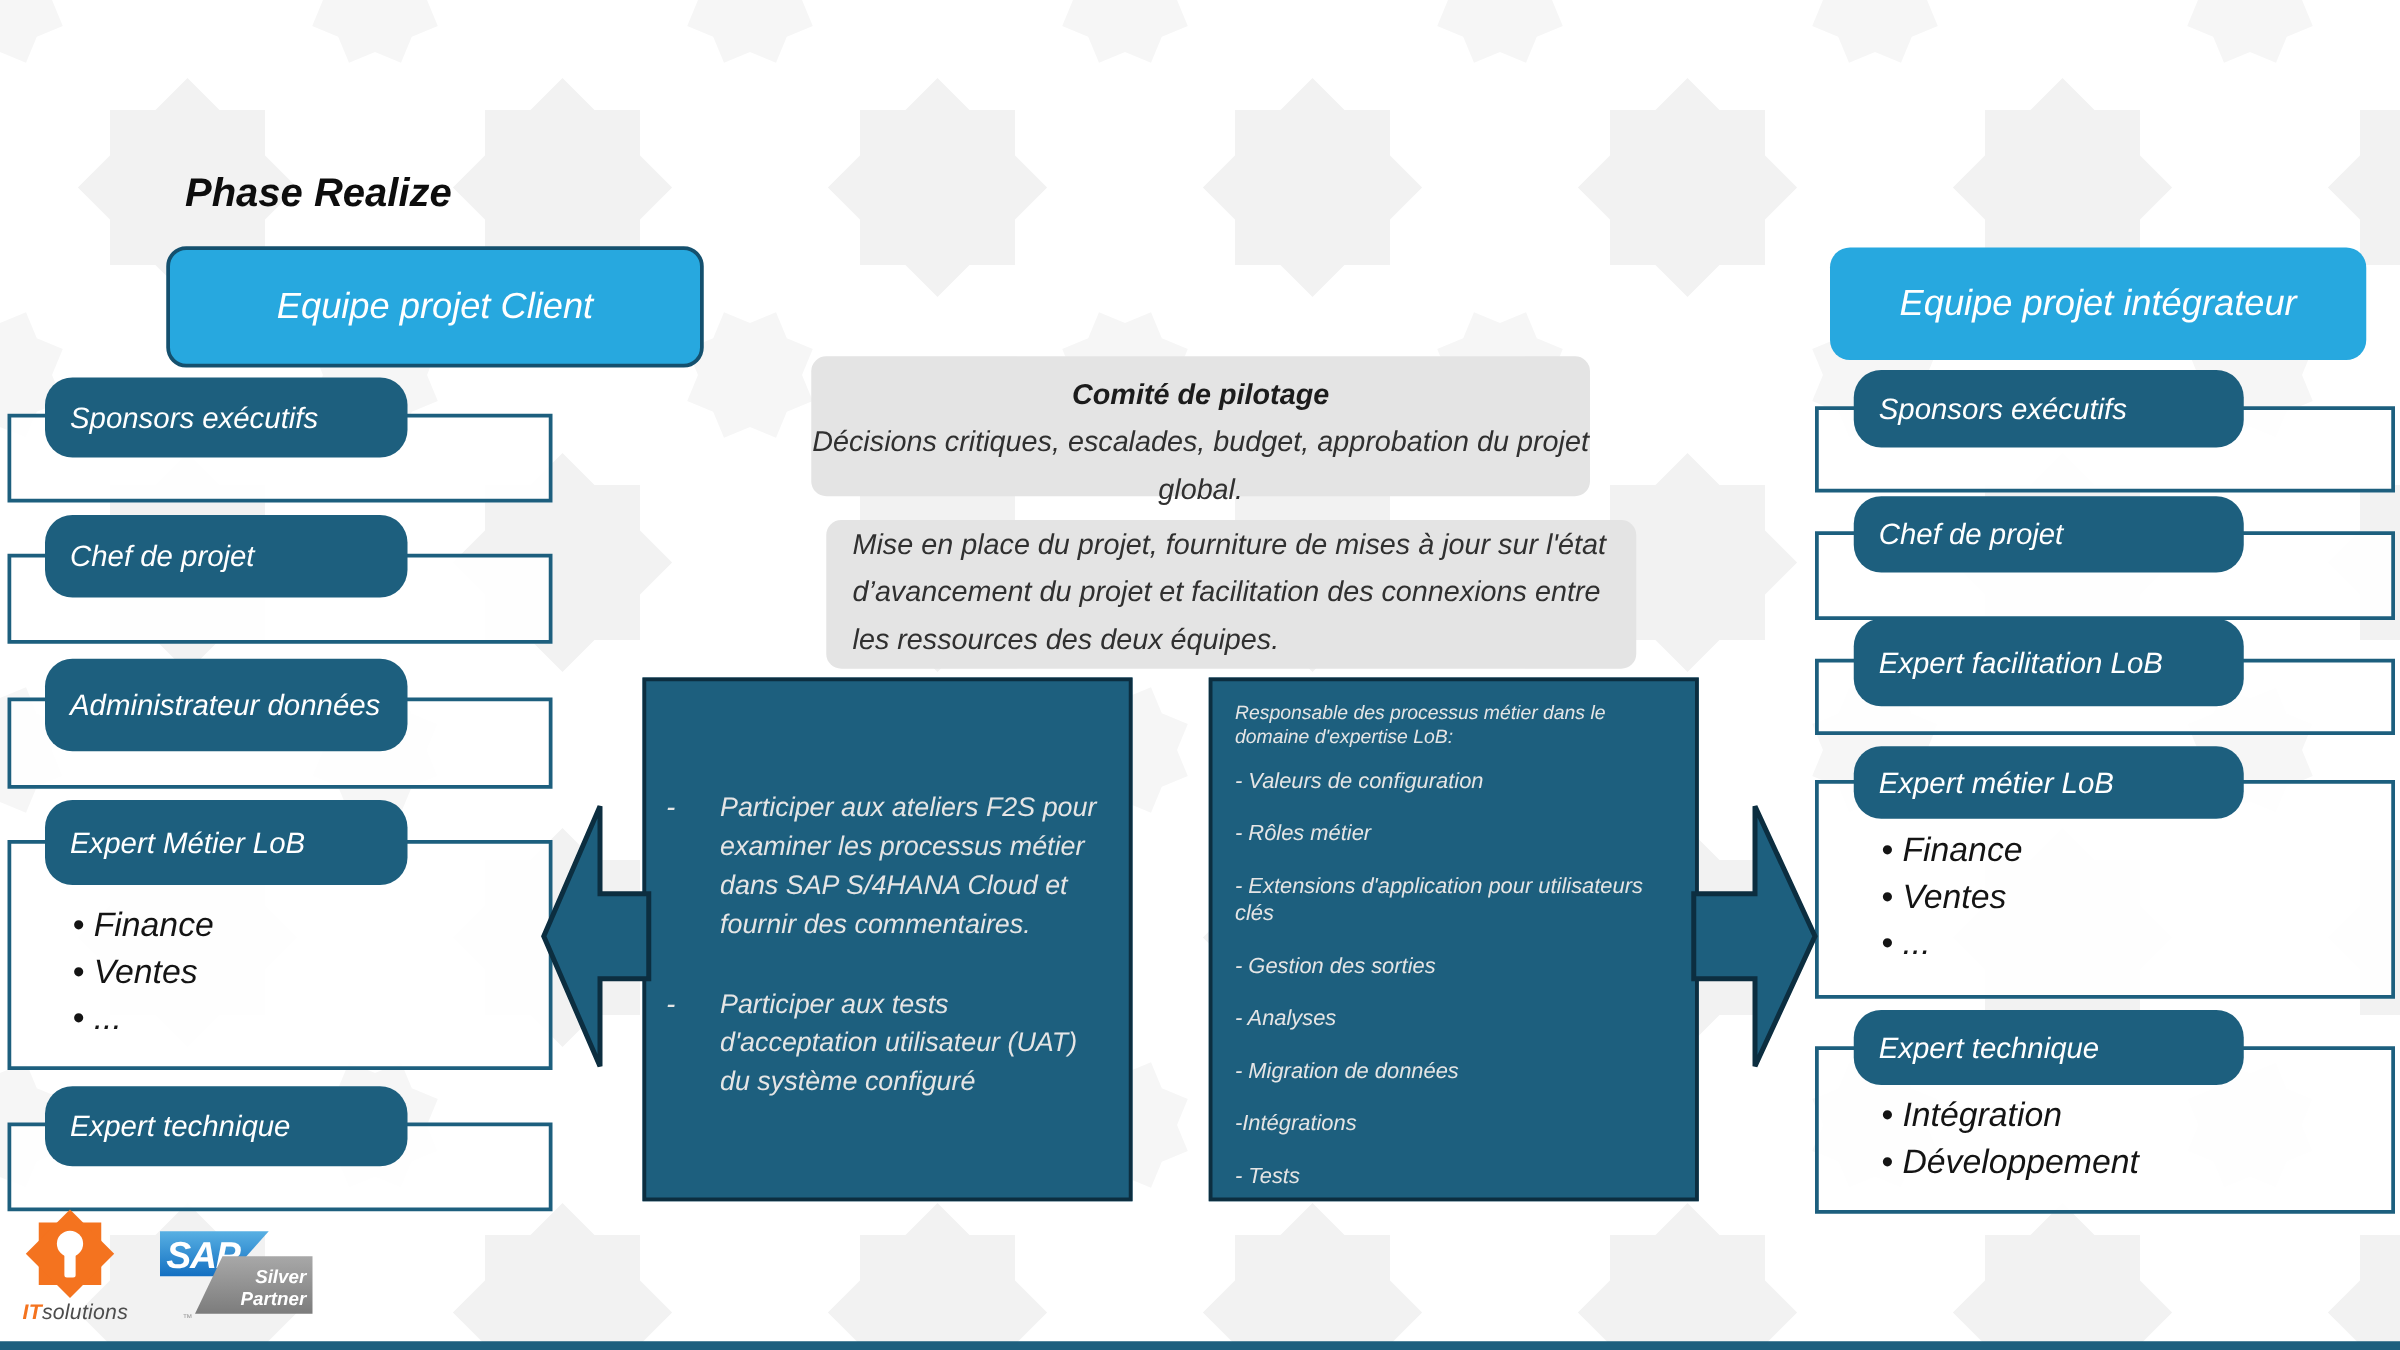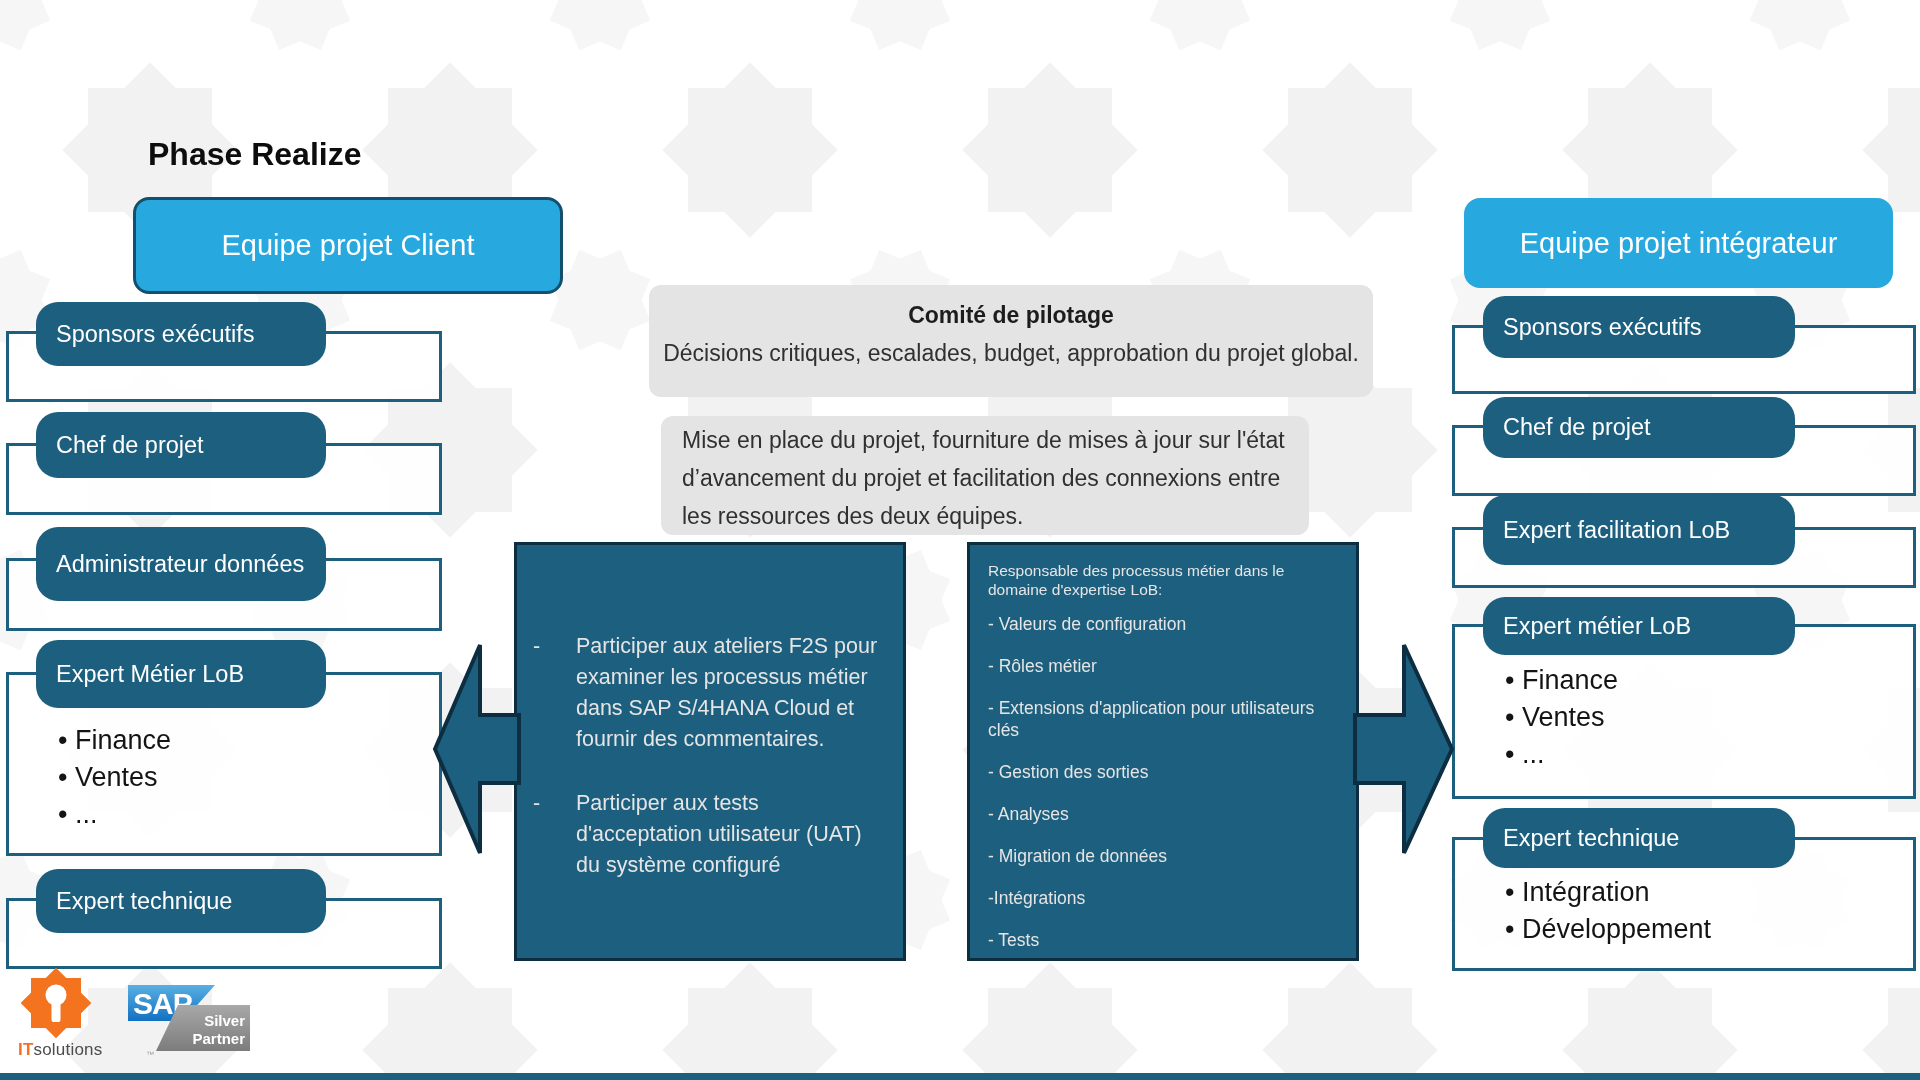--- a/index.html
+++ b/index.html
@@ -1,39 +1,39 @@
 <!DOCTYPE html>
 <html><head>
 <meta charset="utf-8">
 <style>
   html,body{margin:0;padding:0;background:#fff;}
   .canvas{position:relative;width:1920px;height:1080px;background:#ffffff;overflow:hidden;
-          font-family:"Liberation Sans",sans-serif;}
+          font-family:"Liberation Sans",sans-serif;font-style:italic;}
   .bgpattern{position:absolute;left:0;top:0;z-index:0;}
 
   .page-title{position:absolute;left:148px;top:136px;font-size:32px;font-weight:700;color:#0d0d0d;z-index:3;}
 
   .team-header{position:absolute;z-index:3;background:#27a8df;color:#ffffff;display:flex;align-items:center;
                justify-content:center;font-size:29px;border-radius:16px;}
   .team-header.client{left:133px;top:197px;width:424px;height:91px;border:3px solid #14506e;}
   .team-header.integrator{left:1464px;top:198px;width:429px;height:90px;}
 
   .role-outline{position:absolute;z-index:1;background:rgba(255,255,255,0.9);border:3px solid #1d5f7e;}
   .role-label{position:absolute;z-index:2;background:#1d5f7e;color:#ffffff;border-radius:22px;
               display:flex;align-items:center;padding:4px 20px;font-size:23.5px;line-height:1.22;box-sizing:border-box;}
   .bullets{position:absolute;z-index:2;color:#141414;font-size:27px;}
   .bullet-item{line-height:37px;}
   .bullet-item::before{content:"• ";}
 
   .gray-box{position:absolute;z-index:2;background:#e4e4e4;border-radius:12px;color:#303030;font-size:23px;
             box-sizing:border-box;}
-  .gray-box.steering{left:649px;top:285px;width:724px;height:112px;text-align:center;padding-top:11px;}
+  .gray-box.steering{left:649px;top:285px;width:623px;height:112px;text-align:center;padding-top:11px;}
   .gray-title{font-weight:700;color:#1c1c1c;line-height:38px;}
   .gray-body{line-height:38px;}
-  .gray-box.coordination{left:661px;top:416px;width:648px;height:119px;display:flex;align-items:flex-end;
+  .gray-box.coordination{left:661px;top:416px;width:648px;height:119px;display:flex;align-items:flex-start;
             padding:0 21px;}
   .gray-box.coordination .gray-body{text-align:left;}
 
   .task-box{position:absolute;z-index:2;background:#1d5f7e;border:3px solid #0c2e40;color:#e5e5e5;box-sizing:border-box;}
   .task-box.client-tasks{left:514px;top:542px;width:392px;height:419px;padding:86px 14px 0 16px;}
   .task{display:flex;margin-bottom:33px;font-size:21.5px;line-height:31px;}
   .task .marker{width:26px;flex:0 0 26px;}
   .task .task-text{flex:1;padding-left:17px;}
   .task-box.integrator-tasks{left:967px;top:542px;width:392px;height:419px;padding:16px 18px 0 18px;}
   .rt-intro{font-size:15.5px;line-height:19px;margin-bottom:14px;}

